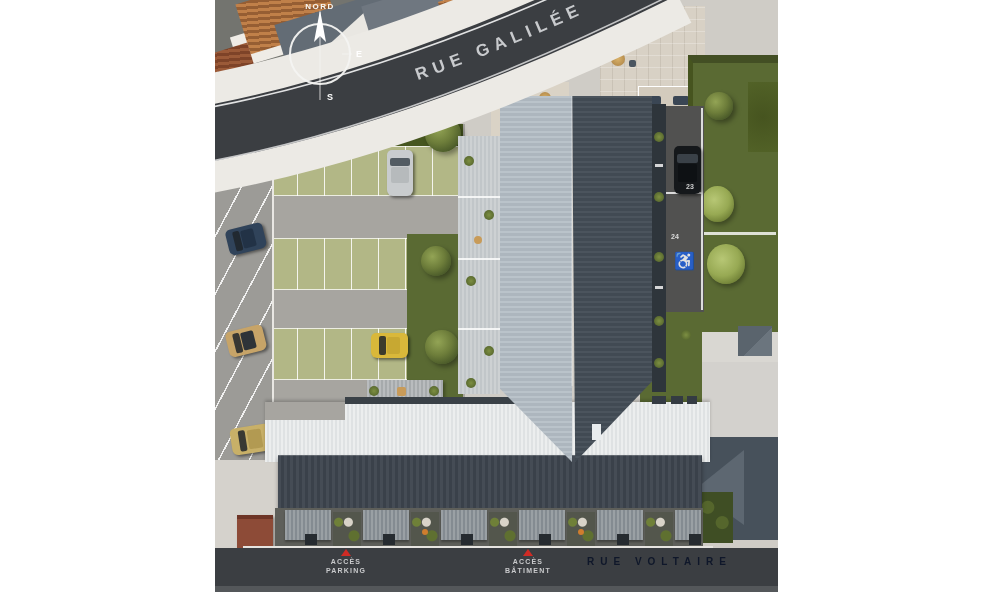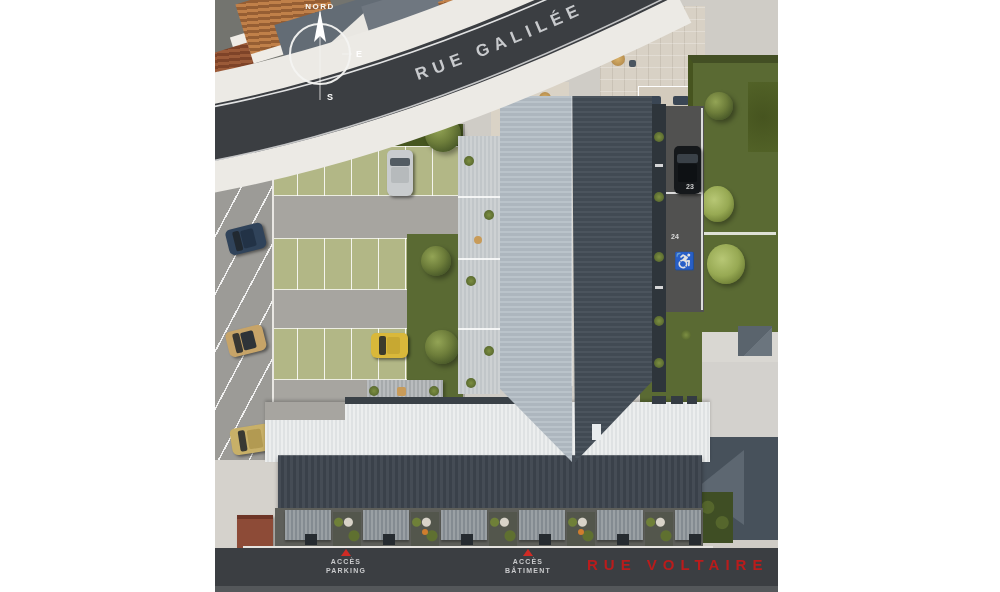--- a/index.html
+++ b/index.html
@@ -23,21 +23,21 @@
   .tree{position:absolute;border-radius:50%;background:radial-gradient(circle at 38% 35%,#93a455 0%,#6d7d3a 45%,#4c5c2a 75%,#3e4c22 100%);box-shadow:3px 3px 5px rgba(0,0,0,.35);}
   .bush-light{position:absolute;border-radius:50%;background:radial-gradient(circle at 40% 38%,#b7c775 0%,#97a953 50%,#66762f 85%);box-shadow:2px 3px 4px rgba(0,0,0,.3);}
   .plant{position:absolute;width:10px;height:10px;border-radius:50%;background:radial-gradient(circle,#7d8f42,#4c5c28);}
   .car{position:absolute;border-radius:5px 5px 6px 6px;box-shadow:2px 2px 3px rgba(0,0,0,.45);}
   .glass{position:absolute;border-radius:2px;background:rgba(30,36,42,.85);}
   .white-line{background:rgba(255,255,255,.8);}
   .gpanel{position:absolute;top:2px;height:30px;background:repeating-linear-gradient(90deg,#9aa0a4 0 2px,#848b91 2px 4px);box-shadow:0 2px 2px rgba(0,0,0,.3);}
   .gpatio{position:absolute;top:4px;height:34px;background-color:#53564c;background-image:radial-gradient(circle at 20% 30%,#6f8038 0 4px,transparent 5px),radial-gradient(circle at 75% 70%,#5f7030 0 5px,transparent 6px),radial-gradient(circle at 55% 30%,#d8d3c8 0 4px,transparent 5px);}
   .gpatio.orange::after{content:'';position:absolute;left:40%;top:50%;width:6px;height:6px;border-radius:50%;background:#cf7d2e;}
   .gdoor{position:absolute;top:26px;height:11px;background:#262b30;}
-  .street-text{color:#b91c1c;font-weight:bold;font-size:15px;letter-spacing:6px;white-space:nowrap;}
+  .street-text{color:#0f172a;font-weight:bold;font-size:10px;letter-spacing:6px;white-space:nowrap;}
   .access{position:absolute;width:48px;text-align:center;color:#c9cacc;font-size:7px;line-height:8.5px;font-weight:bold;letter-spacing:1.2px;white-space:nowrap;}
   .access .tri{width:0;height:0;border-left:5px solid transparent;border-right:5px solid transparent;border-bottom:7px solid #cf2b25;margin:0 auto 2px auto;}
   .stall-num{position:absolute;color:rgba(255,255,255,.78);font-size:7px;font-weight:bold;}
   .shadowed{filter:drop-shadow(3px 3px 4px rgba(0,0,0,.35));}
 </style>
 </head>
 <body>
 
 <div class="frame">
   <div class="scene">

